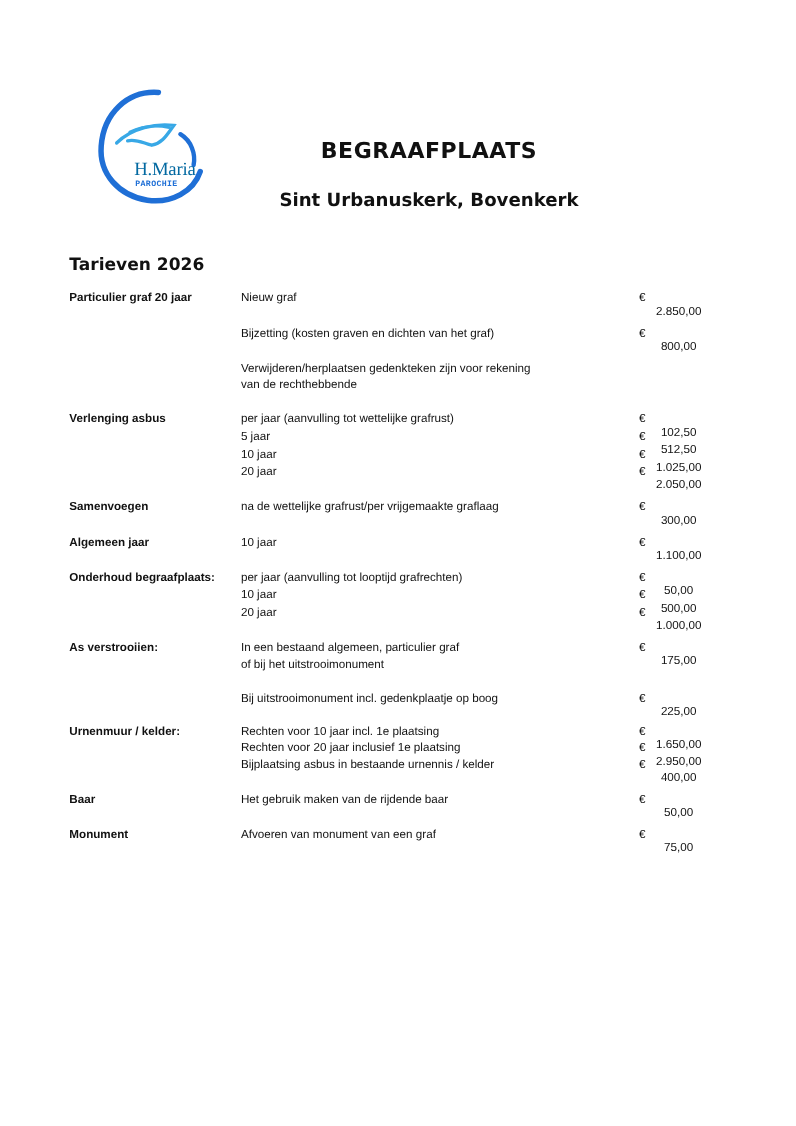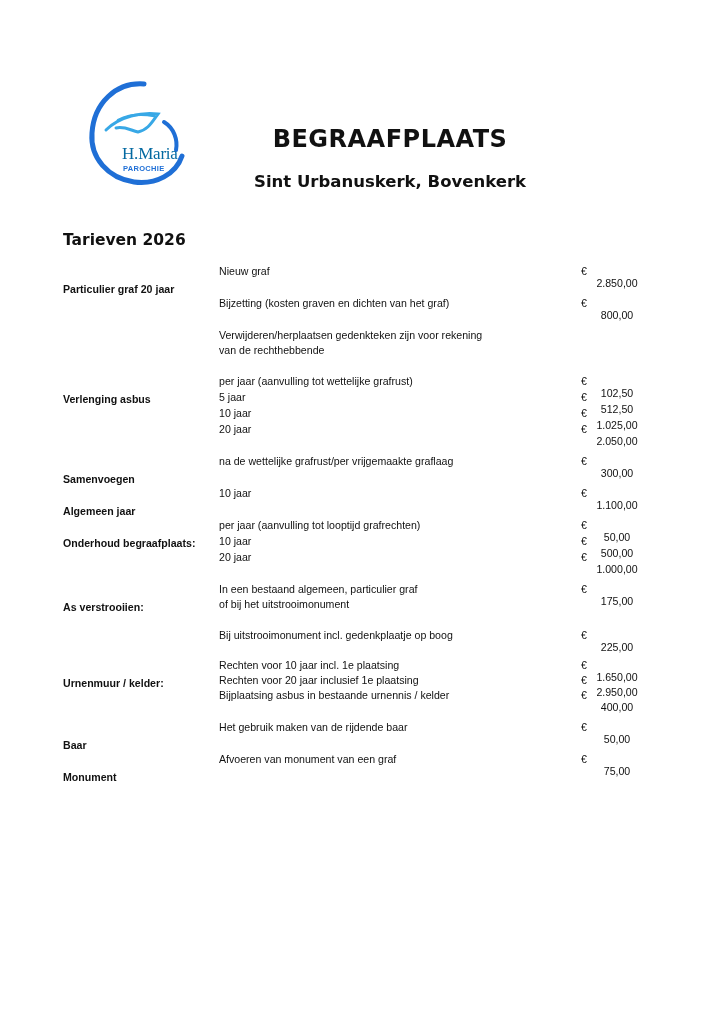--- a/index.html
+++ b/index.html
@@ -7,36 +7,36 @@
       width: 724px; height: 1024px; position: relative; overflow: hidden;
       font-family: "DejaVu Sans", sans-serif; color: #111;
     }
     .logo { position: absolute; left: 86px; top: 78px; width: 100px; height: 112px; }
     .logo svg { width: 100%; height: 100%; display: block; }
     .logo-text {
       position: absolute; left: 20px; top: 66px; font-family: "Liberation Serif", serif;
       color: #0369a1; font-size: 17px; letter-spacing: -0.2px; white-space: nowrap; margin-left: 16px;
     }
     .logo-sub {
-      position: absolute; left: 37px; top: 86px; font-family: Liberation Sans, sans-serif;
+      position: absolute; left: 37px; top: 86px; font-family: Liberation Mono, monospace;
       color: #1f6fd6; font-size: 7.5px; font-weight: bold; letter-spacing: 0.3px;
     }
     .title {
       position: absolute; left: 240px; width: 300px; text-align: center;
       font-family: "DejaVu Sans", sans-serif; font-weight: bold; color: #111;
     }
-    .title-main { top: 125px; font-size: 24px; letter-spacing: 0.5px; }
+    .title-main { top: 125px; font-size: 20px; letter-spacing: 0.5px; }
     .title-sub { top: 160px; font-size: 16.5px; font-weight: bold; margin-top: 12px; }
     .heading {
       position: absolute; left: 63px; top: 231px; font-size: 15.5px; font-weight: bold;
       font-family: "DejaVu Sans", sans-serif;
     }
     .row { position: absolute; left: 0; width: 724px; height: 20px;
       font-family: "Liberation Sans", sans-serif; font-size: 10.6px; }
-    .cat { position: absolute; left: 63px; top: 0; font-weight: bold; white-space: nowrap; margin-top: 18px; }
+    .cat { position: absolute; left: 63px; top: 0; font-weight: bold; white-space: nowrap; }
     .desc { position: absolute; left: 219px; top: 0; white-space: nowrap; }
     .desc.italic { }
     .eur { position: absolute; left: 581px; top: 0; }
     .amt { position: absolute; left: 590px; width: 54px; top: 12px; text-align: center; }
   </style>
 </head>
 <body>
 
 <div class="logo">
   <svg viewBox="0 0 100 112">

